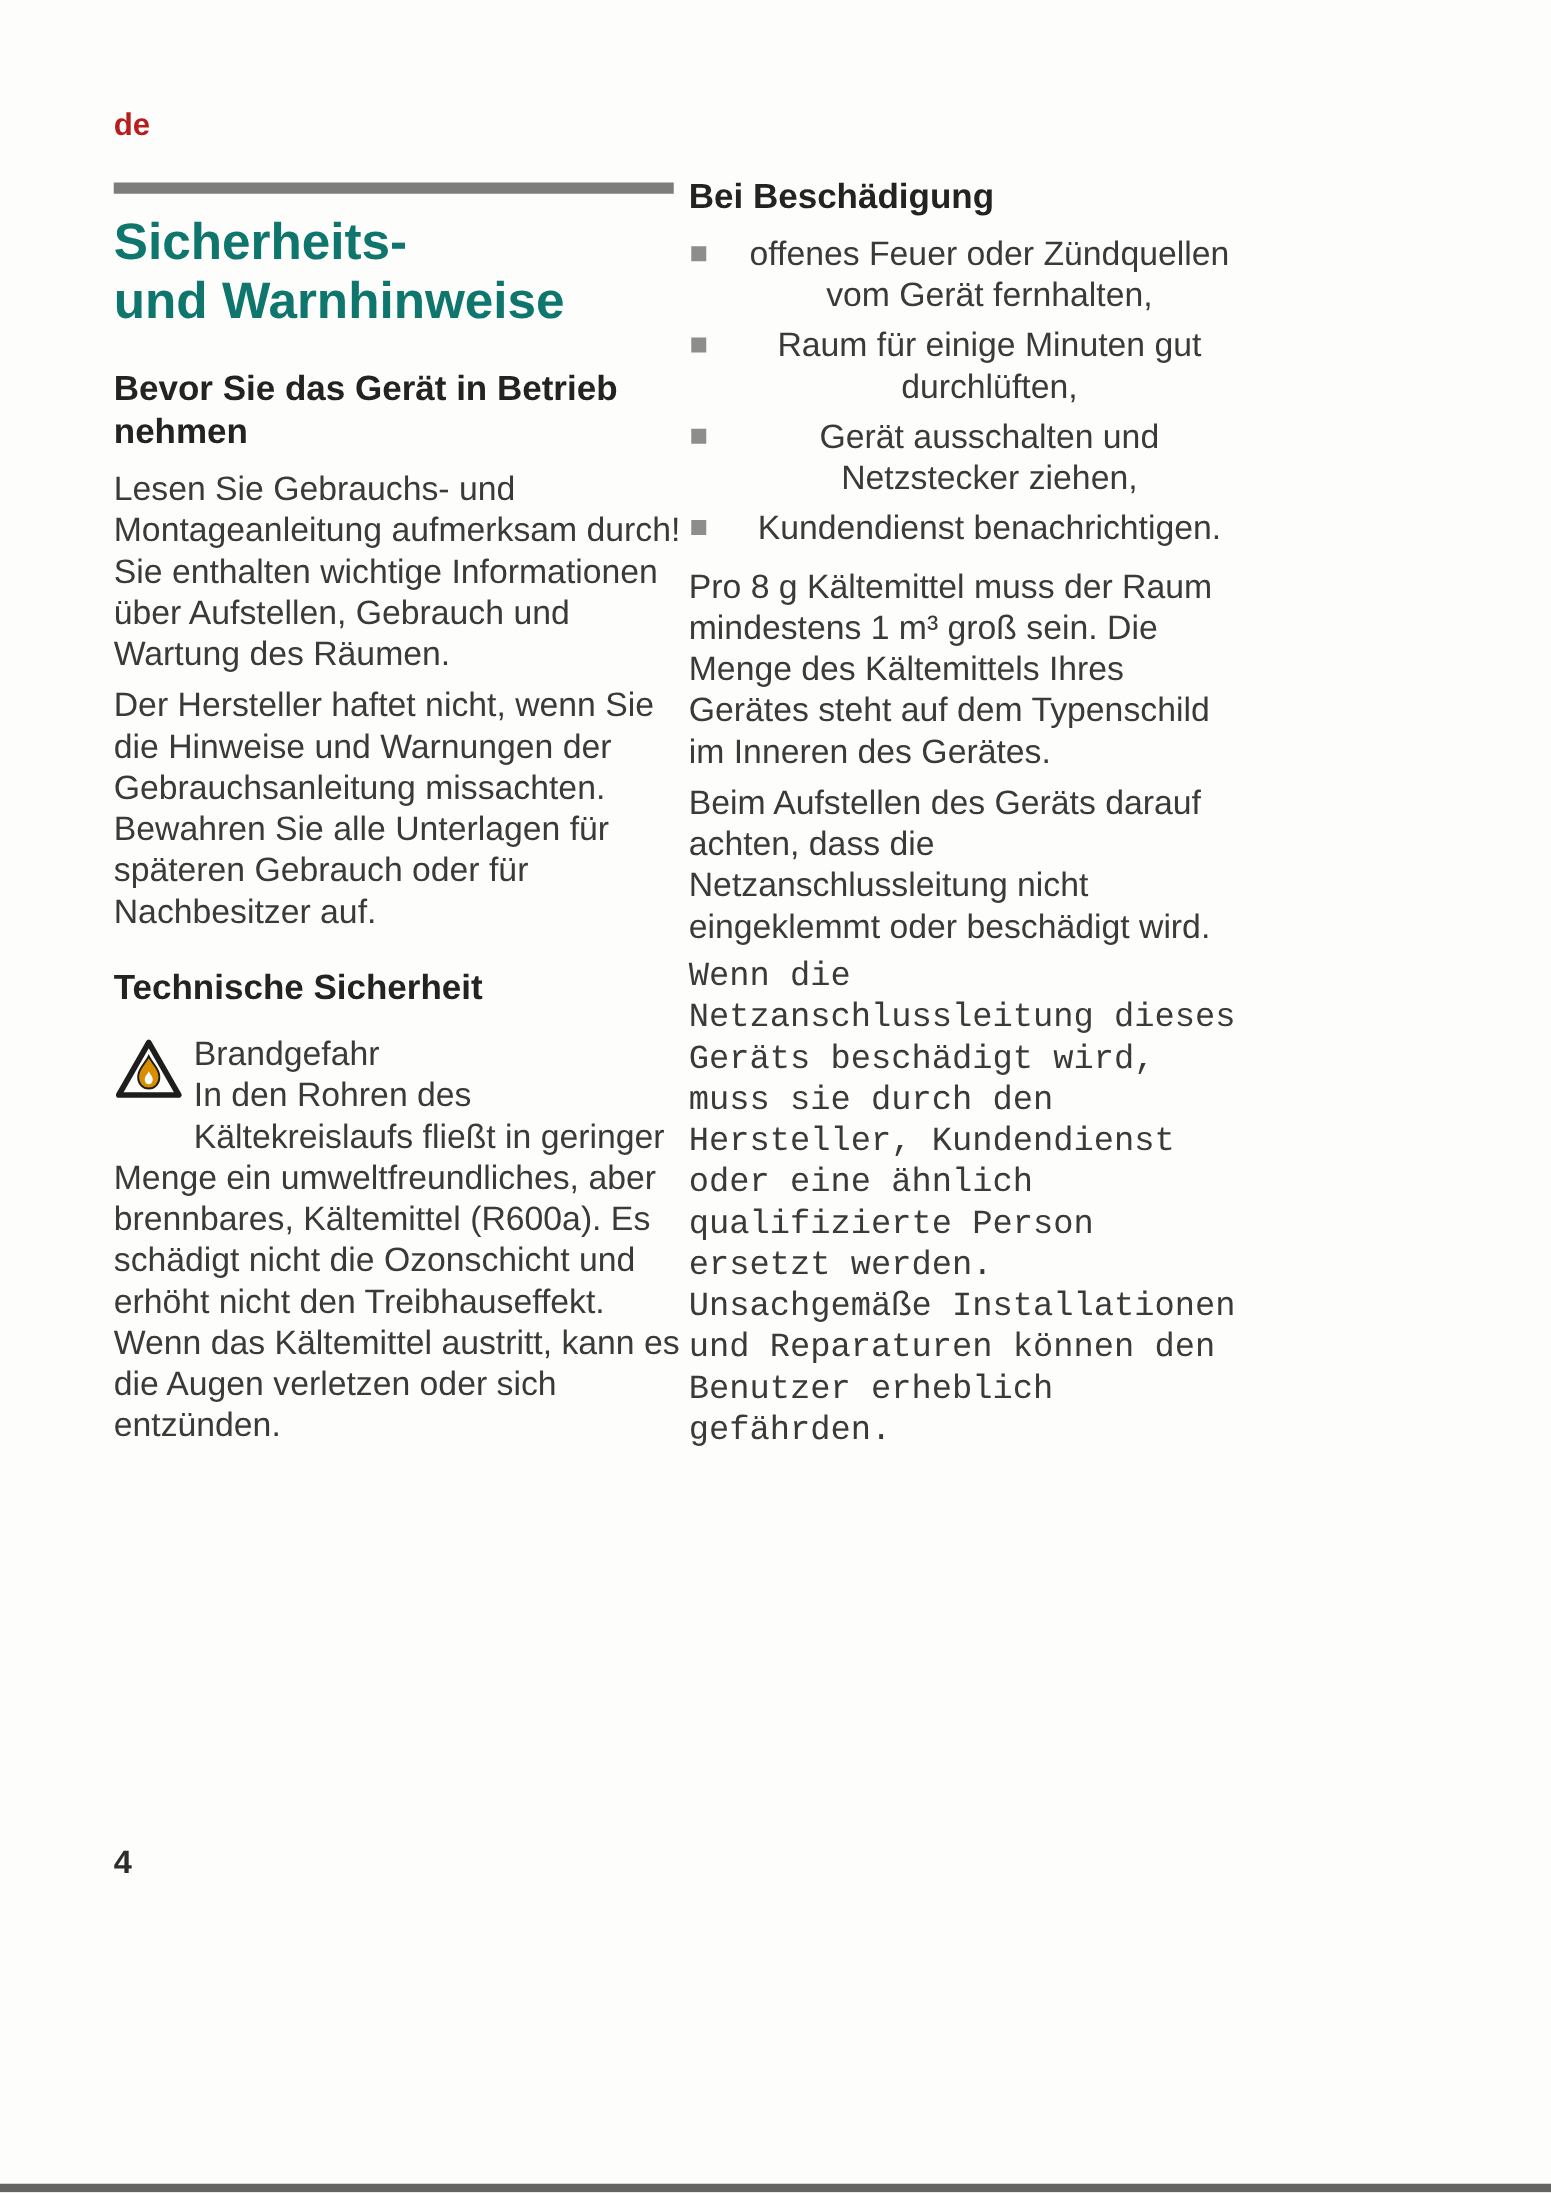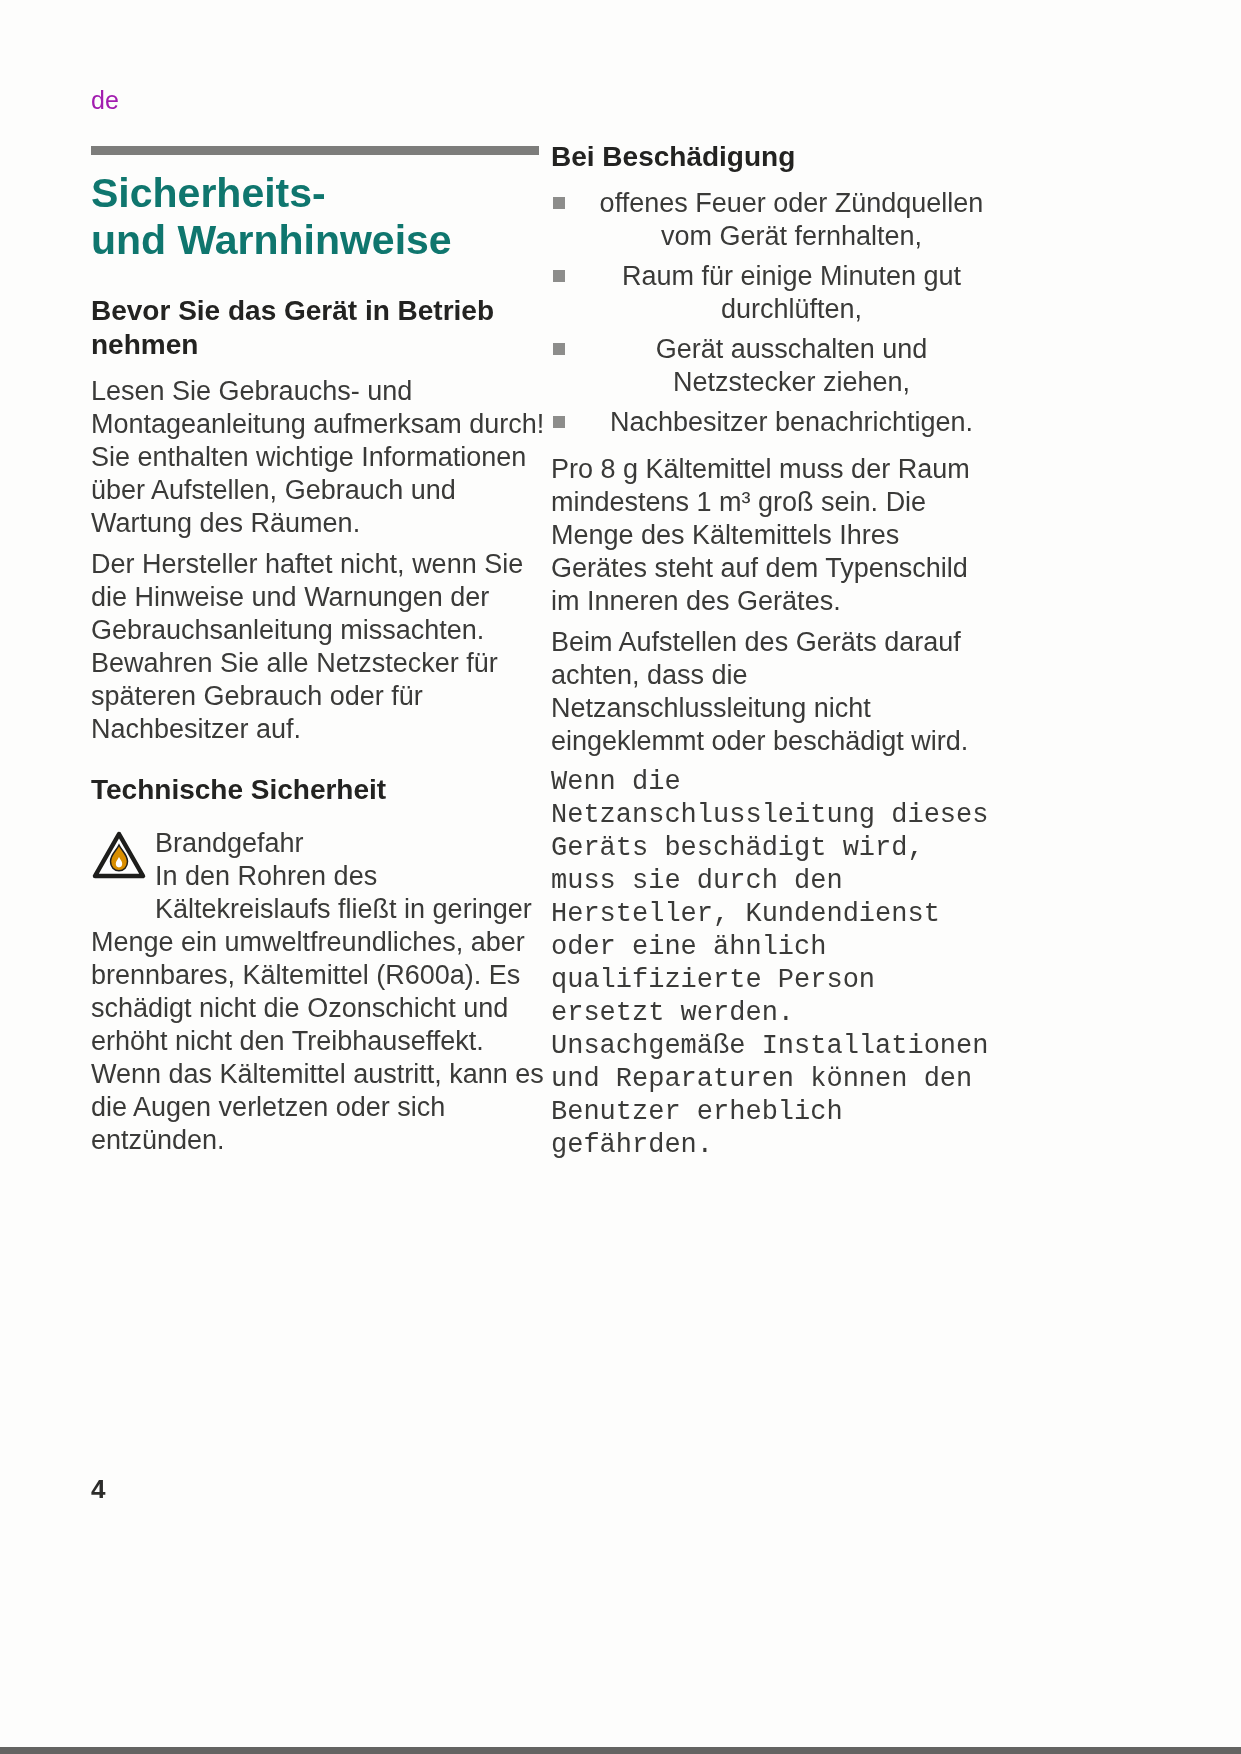--- a/index.html
+++ b/index.html
@@ -14,22 +14,22 @@
     background: #fdfdfc;
     font-family: "Liberation Sans", "DejaVu Sans", sans-serif;
     color: #3a3a38;
     overflow: hidden;
   }
   .lang-marker {
     position: absolute;
     left: 91px;
     top: 86px;
     font-size: 25px;
-    font-weight: normal;
-    color: #a21caf;
+    font-weight: bold;
+    color: #b91c1c;
     text-align: center;
   }
   .rule {
     position: absolute;
     left: 91px;
     top: 146px;
     width: 448px;
     height: 9px;
     background: #7d7d7b;
   }
@@ -122,21 +122,21 @@
   <div class="rule"></div>
 
   <div class="col col-left">
 
     <h1 class="doc-title">Sicherheits-
 und Warnhinweise</h1>
 
     <h2 class="section-heading">Bevor Sie das Gerät in Betrieb nehmen</h2>
 
     <p class="para">Lesen Sie Gebrauchs- und Montageanleitung aufmerksam durch! Sie enthalten wichtige Informationen über Aufstellen, Gebrauch und Wartung des Räumen.</p>
-    <p class="para tight">Der Hersteller haftet nicht, wenn Sie die Hinweise und Warnungen der Gebrauchsanleitung missachten. Bewahren Sie alle Netzstecker für späteren Gebrauch oder für Nachbesitzer auf.</p>
+    <p class="para tight">Der Hersteller haftet nicht, wenn Sie die Hinweise und Warnungen der Gebrauchsanleitung missachten. Bewahren Sie alle Unterlagen für späteren Gebrauch oder für Nachbesitzer auf.</p>
 
     <h2 class="section-heading mt">Technische Sicherheit</h2>
 
     <div class="warning-block">
       <span class="warn-icon">
         <svg width="56" height="50" viewBox="0 0 56 50" aria-hidden="true">
           <path d="M28 4 L52 46 L4 46 Z" fill="#ffffff" stroke="#1e1e1c" stroke-width="4.5" stroke-linejoin="round"></path>
           <path d="M28 15 C25 21.5 19.5 24.5 19.5 31.5 C19.5 37 23.2 40.8 28 40.8 C32.8 40.8 36.5 37 36.5 31.5 C36.5 24.5 31 21.5 28 15 Z" fill="#d98e00" stroke="#1e1e1c" stroke-width="1.5"></path>
           <path d="M28 27 C26.6 30 24.8 31 24.8 33.8 C24.8 36 26.2 37.4 28 37.4 C29.8 37.4 31.2 36 31.2 33.8 C31.2 31 29.4 30 28 27 Z" fill="#ffffff"></path>
         </svg>
@@ -147,21 +147,21 @@
   </div>
 
   <div class="col col-right">
 
     <h2 class="section-heading">Bei Beschädigung</h2>
 
     <ul class="bullet-list">
       <li><span class="bullet-square"></span><span>offenes Feuer oder Zündquellen vom Gerät fernhalten,</span></li>
       <li><span class="bullet-square"></span><span>Raum für einige Minuten gut durchlüften,</span></li>
       <li><span class="bullet-square"></span><span>Gerät ausschalten und Netzstecker ziehen,</span></li>
-      <li><span class="bullet-square"></span><span>Nachbesitzer benachrichtigen.</span></li>
+      <li><span class="bullet-square"></span><span>Kundendienst benachrichtigen.</span></li>
     </ul>
 
     <p class="para">Pro 8 g Kältemittel muss der Raum mindestens 1 m³ groß sein. Die Menge des Kältemittels Ihres Gerätes steht auf dem Typenschild im Inneren des Gerätes.</p>
     <p class="para">Beim Aufstellen des Geräts darauf achten, dass die Netzanschlussleitung nicht eingeklemmt oder beschädigt wird.</p>
     <p class="para last">Wenn die Netzanschlussleitung dieses Geräts beschädigt wird, muss sie durch den Hersteller, Kundendienst oder eine ähnlich qualifizierte Person ersetzt werden. Unsachgemäße Installationen und Reparaturen können den Benutzer erheblich gefährden.</p>
 
   </div>
 
   <span class="page-number">4</span>
 

